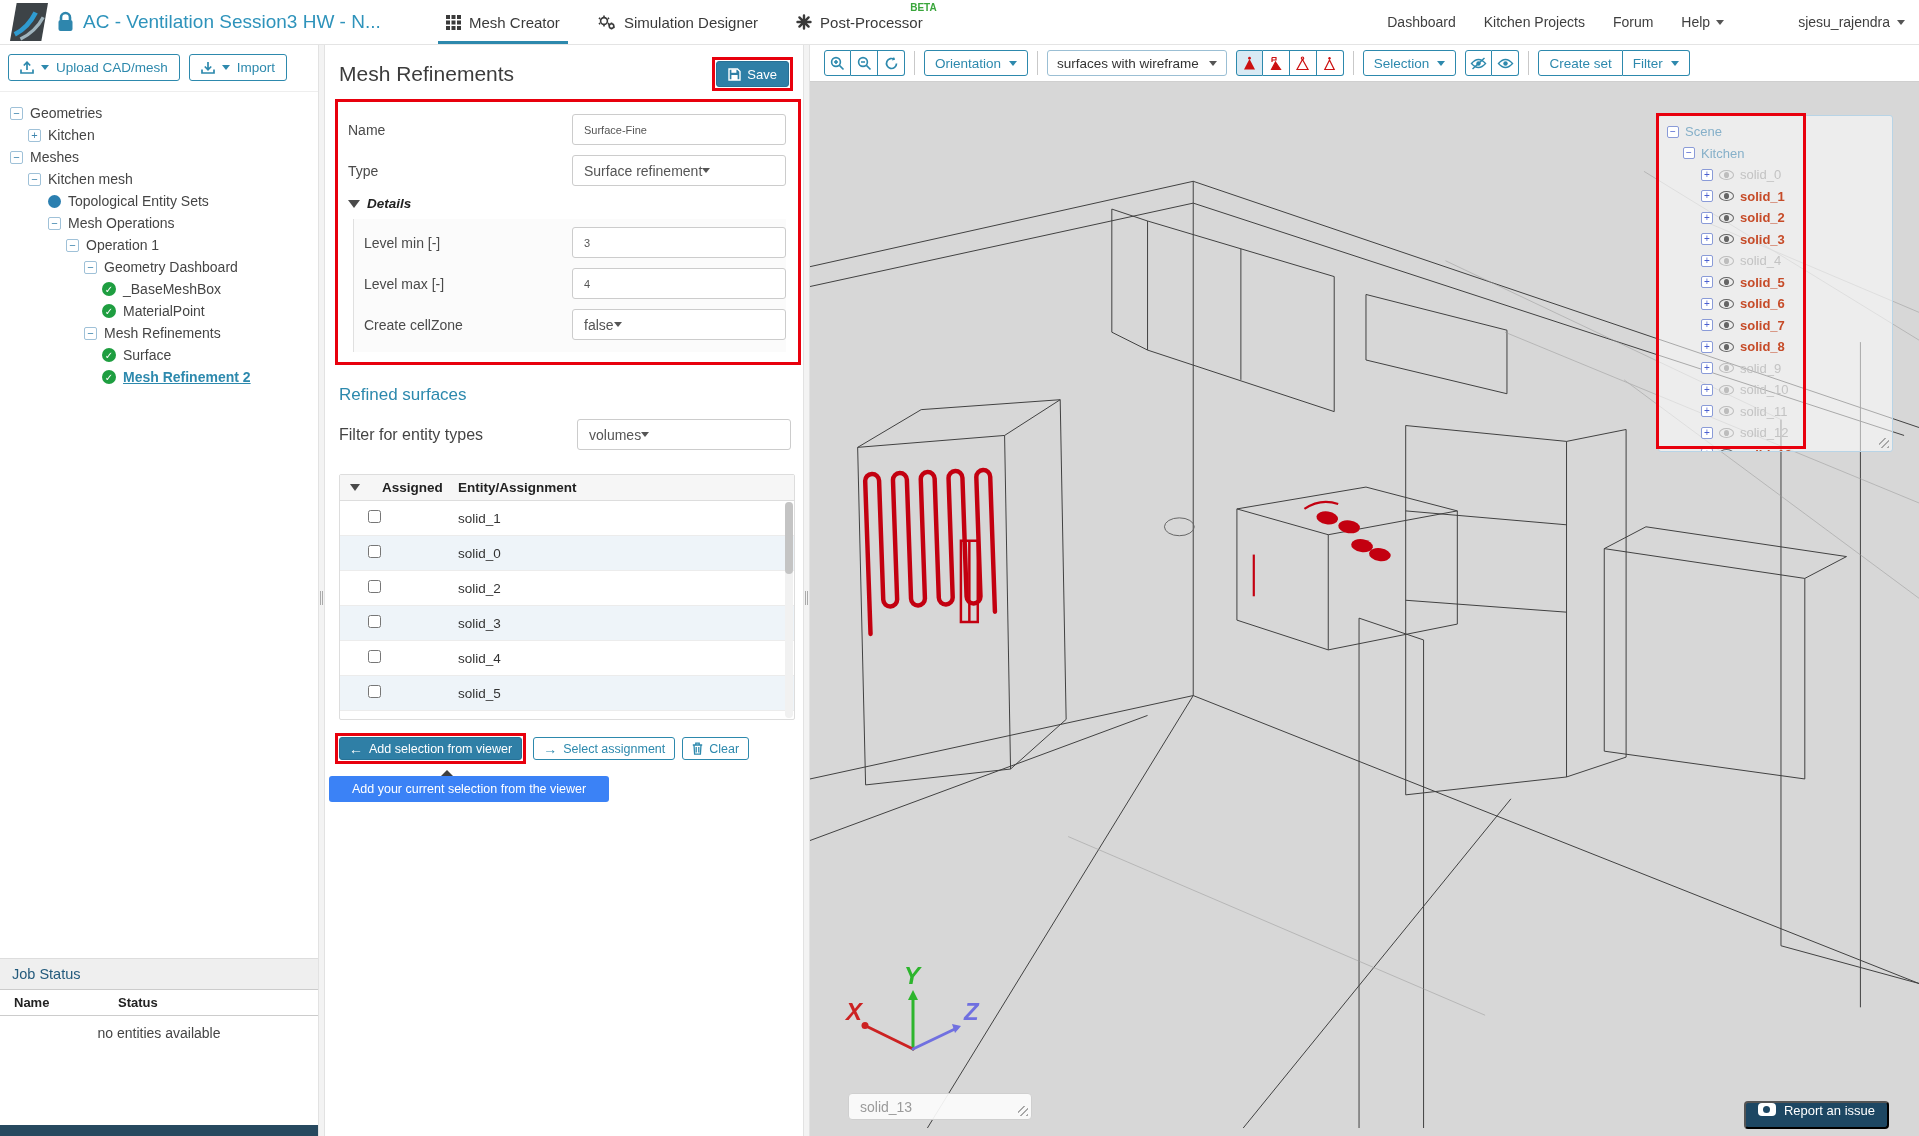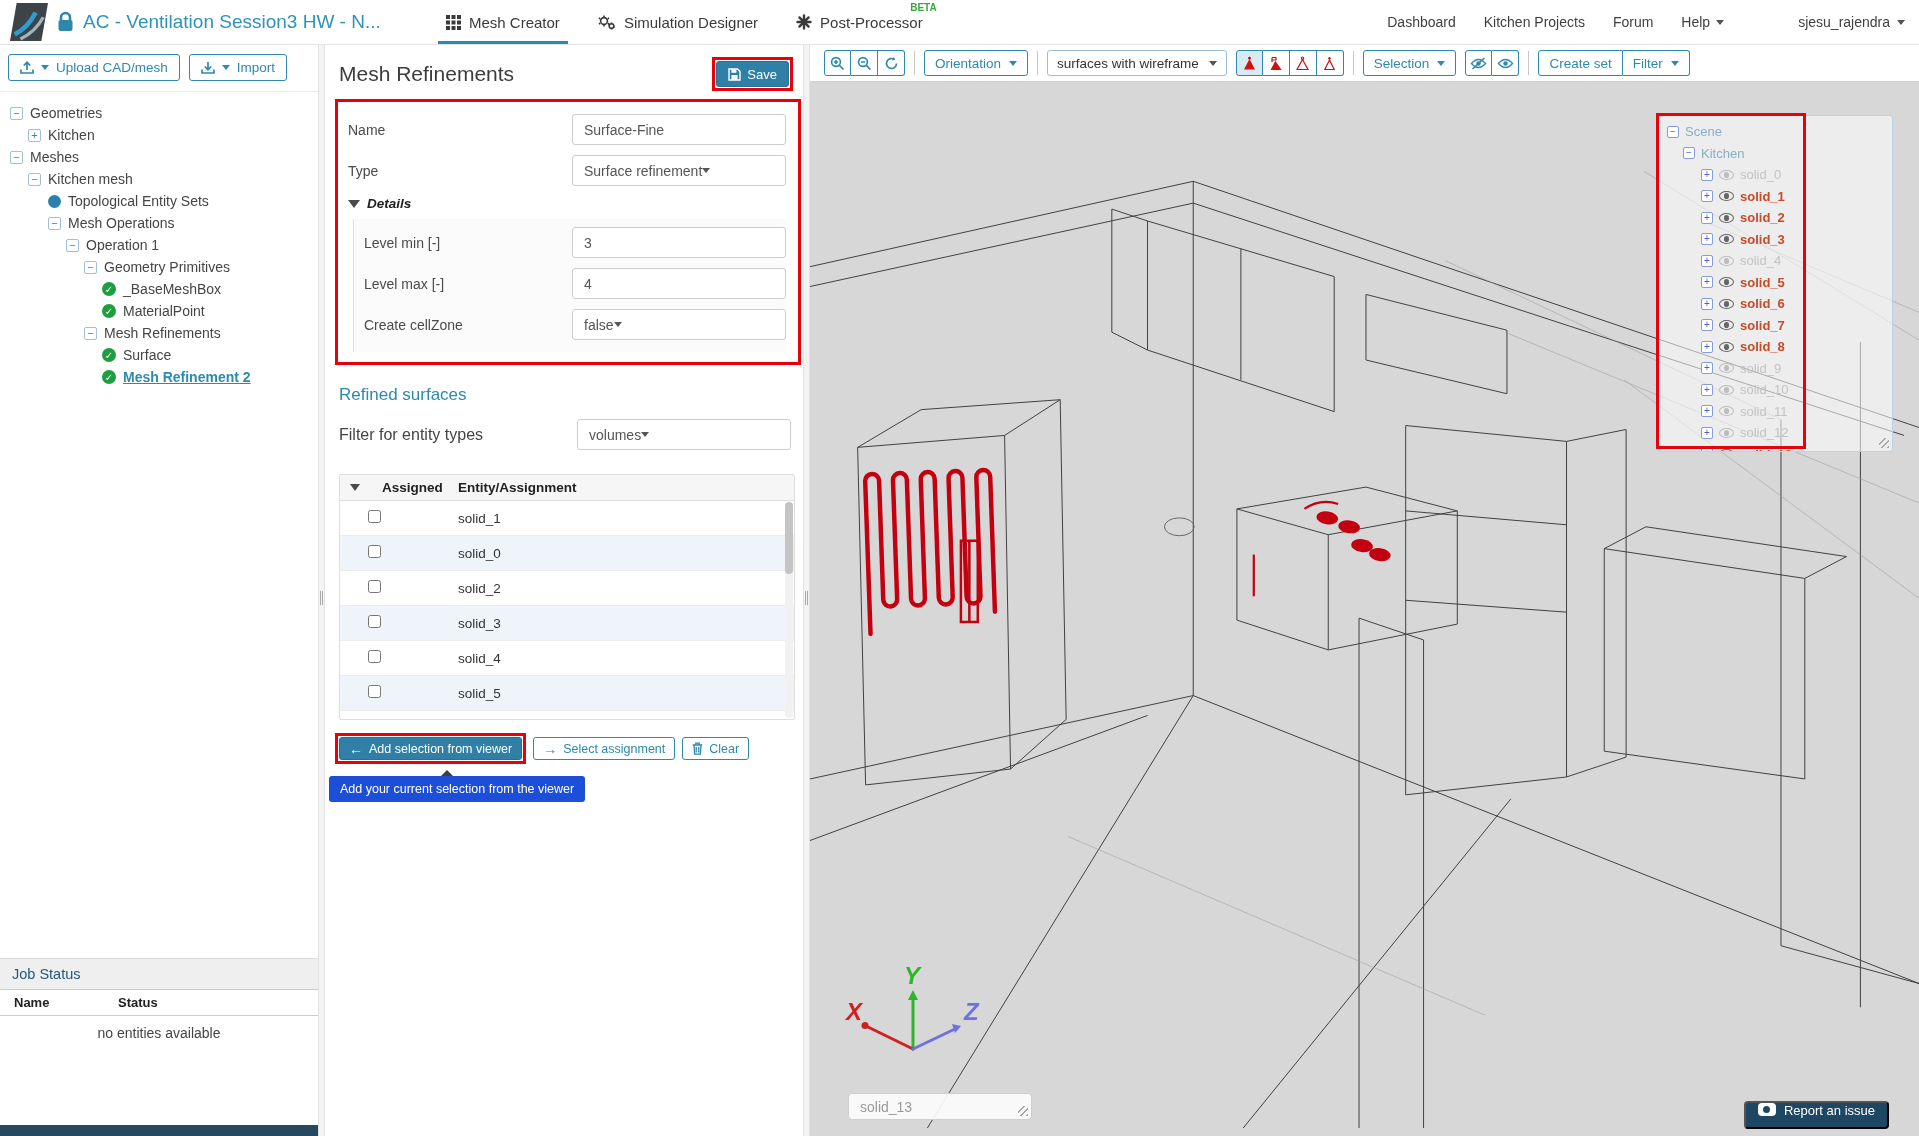--- a/index.html
+++ b/index.html
@@ -56,21 +56,21 @@
   
   .mid-panel{flex:0 0 478px;width:478px;background:#fff;position:relative;padding:10px 0 0 0;overflow:hidden}
   .mp-header{display:flex;align-items:center;justify-content:space-between;padding:2px 10px 6px 14px}
   .mp-title{font-size:21px;color:#3c3c3c}
   .red-wrap{border:3px solid #e8000d;padding:1px}
   .btn-save{display:flex;align-items:center;gap:6px;background:#2f7fa6;color:#fff;border:1px solid #287195;
     border-radius:3px;height:26px;padding:0 11px;font-size:13px;cursor:pointer}
   .form-box{border:3px solid #e8000d;margin:2px 2px 0 10px;padding:12px 12px 10px 10px}
   .form-row{display:flex;align-items:center;justify-content:space-between;margin-bottom:10px}
   .form-row .flabel{font-size:14px;color:#4a4a4a}
-  .tf{width:214px;height:31px;border:1px solid #ccc;border-radius:3px;font-size:14px;color:#555;padding:0 11px;
+  .tf{width:214px;height:31px;border:1px solid #ccc;border-radius:3px;font-size:11px;color:#555;padding:0 11px;
     background:#fff;font-family:inherit}
   .sel{width:214px;height:31px;border:1px solid #ccc;border-radius:3px;font-size:14px;color:#555;
     display:flex;align-items:center;justify-content:flex-start;padding:0 9px 0 11px;background:#fff;cursor:pointer}
   .details-head{display:flex;align-items:center;gap:7px;margin:2px 0 8px 0}
   .tri-down{width:0;height:0;border-left:6px solid transparent;border-right:6px solid transparent;border-top:8px solid #4a4a4a}
   .details-label{font-size:13.5px;font-style:italic;font-weight:bold;color:#222}
   .details-block{border-left:1px solid #e0e0e0;background:#fbfbfb;padding:8px 0 2px 10px;margin-left:5px}
   .section-title{font-size:17px;color:#2d89ad;padding:20px 0 14px 14px}
   .filter-row{display:flex;align-items:center;justify-content:space-between;padding:0 12px 0 14px}
   
@@ -85,22 +85,22 @@
   .at-row input[type=checkbox]{width:13px;height:13px}
   .at-scrollbar{position:absolute;top:27px;right:1px;width:8px;height:216px;background:#f1f1f1;border-radius:4px}
   .at-thumb{position:absolute;top:0;left:0;width:8px;height:72px;background:#c4c4c4;border-radius:4px}
   .btn-row{display:flex;align-items:center;gap:7px;margin:13px 0 0 10px}
   .red-wrap2{border:3px solid #e8000d;padding:1px}
   .btn-primary{display:flex;align-items:center;gap:6px;background:#2f7fa6;color:#fff;border:1px solid #287195;
     border-radius:3px;height:23px;padding:0 9px;font-size:12.5px;cursor:pointer;white-space:nowrap}
   .btn-sec{display:flex;align-items:center;gap:6px;background:#fff;color:#2d89ad;border:1px solid #2d89ad;
     border-radius:3px;height:23px;padding:0 9px;font-size:12.5px;cursor:pointer;white-space:nowrap}
   .arrow-glyph{font-weight:bold;font-size:14px;line-height:1}
-  .tooltip{position:relative;display:inline-block;background:#1d4ed8;color:#fff;font-size:12.5px;
-    padding:6px 11px;border-radius:3px;margin:12px 0 0 4px;white-space:nowrap}
+  .tooltip{position:relative;display:inline-block;background:#3b82f6;color:#fff;font-size:12.5px;
+    padding:6px 23px;border-radius:3px;margin:12px 0 0 4px;white-space:nowrap}
   .tooltip::before{content:"";position:absolute;top:-6px;left:112px;border-left:6px solid transparent;
     border-right:6px solid transparent;border-bottom:6px solid #3f3f3f}
 
   
   .viewer{flex:1;display:flex;flex-direction:column;min-width:0;background:#fff}
   .vtoolbar{flex:0 0 37px;display:flex;align-items:center;gap:9px;padding-left:14px;background:#fff;border-bottom:1px solid #cfcfcf}
   .tb-group{display:flex}
   .tb-btn{width:27px;height:26px;border:1px solid #2d89ad;background:#fff;display:flex;align-items:center;justify-content:center;cursor:pointer}
   .tb-group .tb-btn+.tb-btn{border-left:none}
   .tb-group .tb-btn:first-child{border-radius:3px 0 0 3px}
@@ -266,21 +266,21 @@
         <div class="tree-row" style="margin-left:38px">
           <span class="exp minus"></span>
           <span class="tlabel">Mesh Operations</span>
         </div>
         <div class="tree-row" style="margin-left:56px">
           <span class="exp minus"></span>
           <span class="tlabel">Operation 1</span>
         </div>
         <div class="tree-row" style="margin-left:74px">
           <span class="exp minus"></span>
-          <span class="tlabel">Geometry Primitives</span>
+          <span class="tlabel">Geometry Dashboard</span>
         </div>
         <div class="tree-row" style="margin-left:92px">
           <span class="check-green"></span>
           <span class="tlabel">_BaseMeshBox</span>
         </div>
         <div class="tree-row" style="margin-left:92px">
           <span class="check-green"></span>
           <span class="tlabel">MaterialPoint</span>
         </div>
         <div class="tree-row" style="margin-left:74px">

